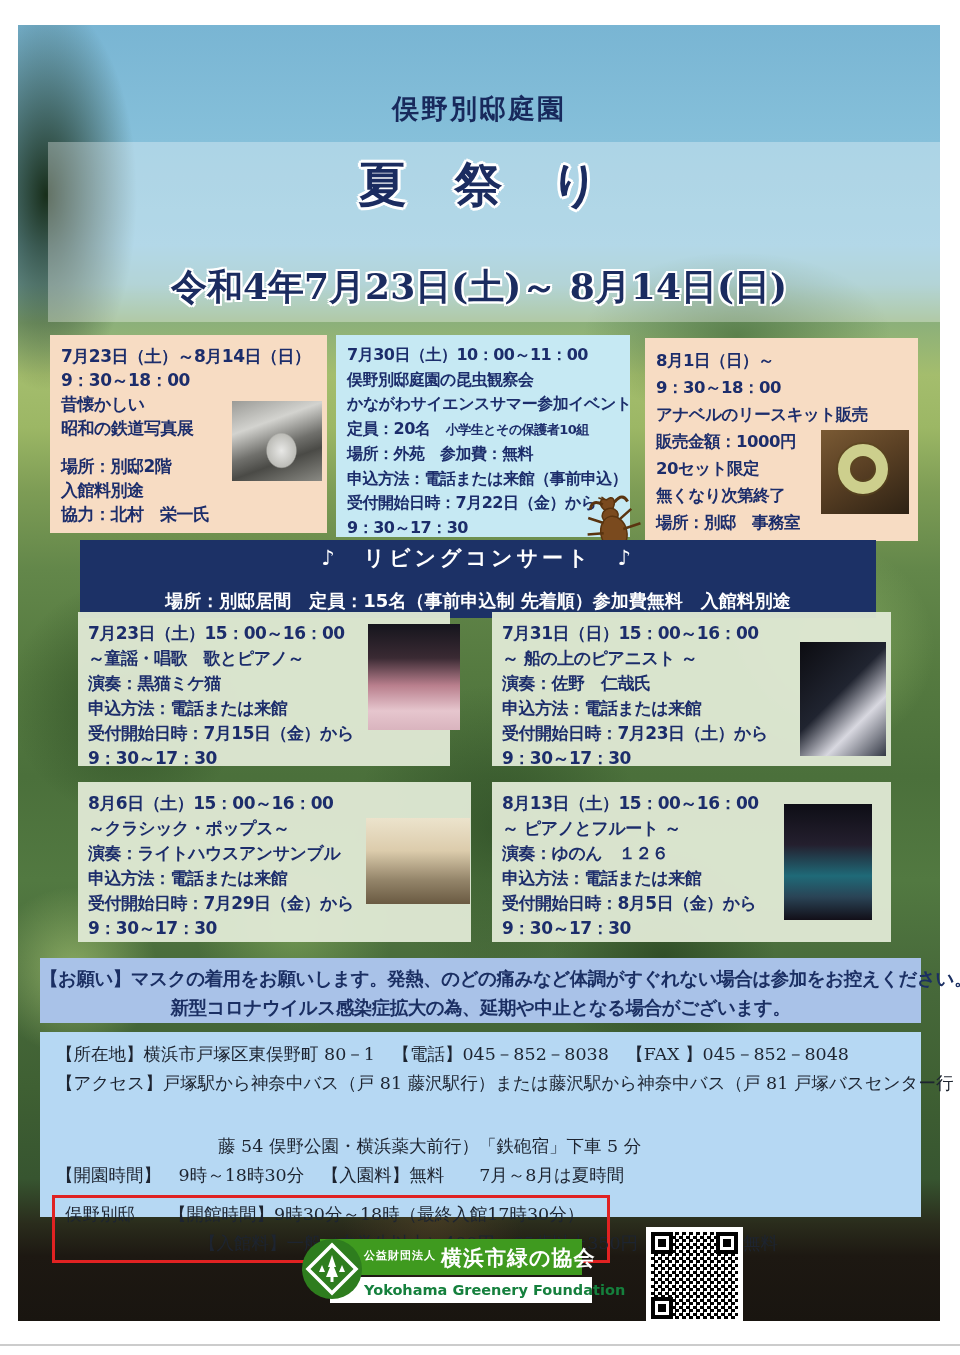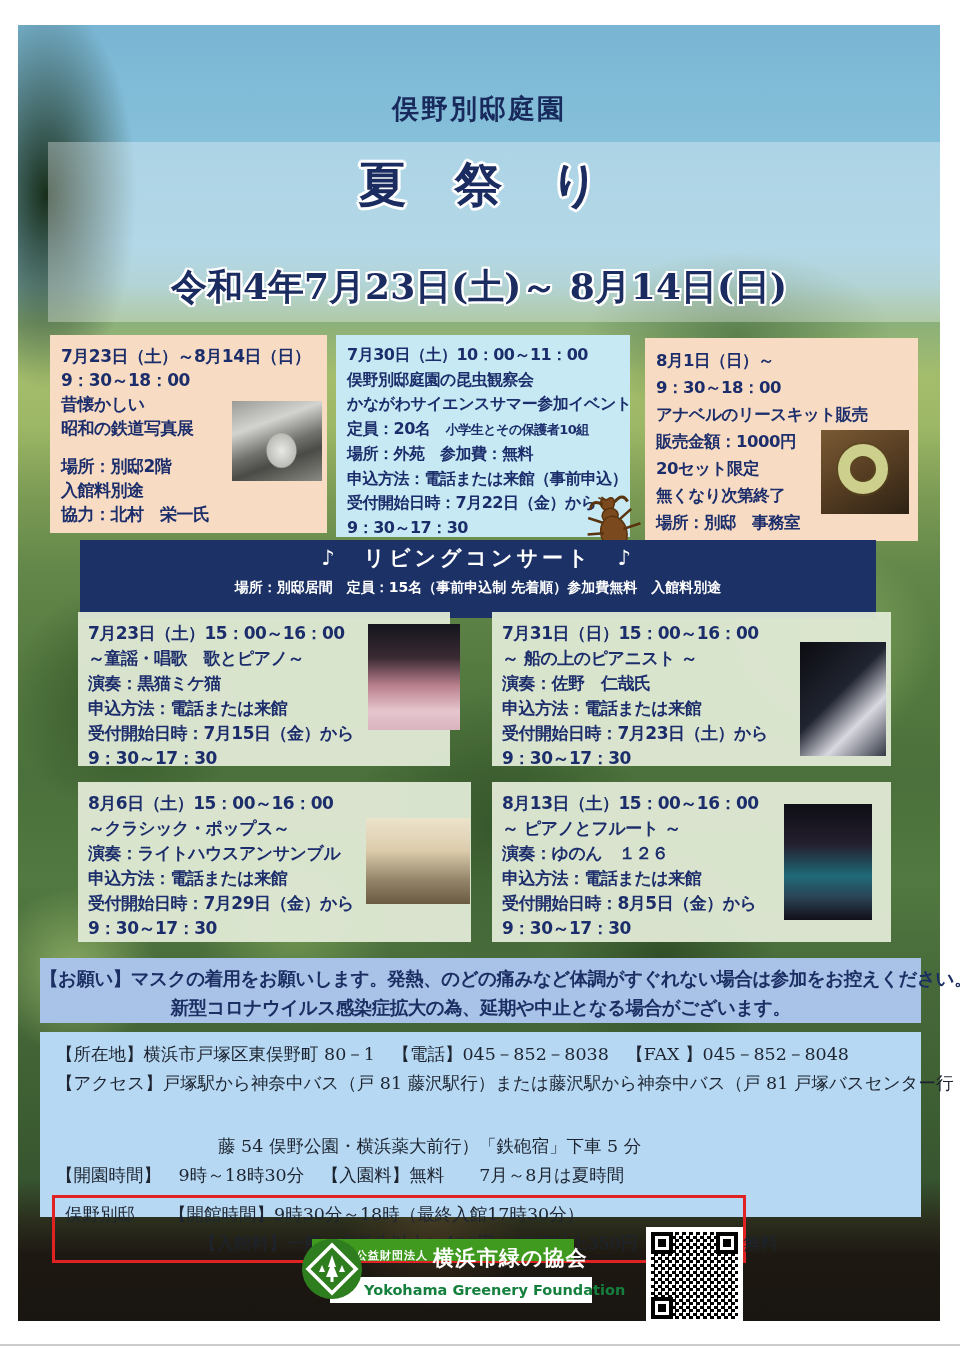--- a/index.html
+++ b/index.html
@@ -64,21 +64,21 @@
     background:linear-gradient(150deg,#7a5a34 0%,#5a4024 45%,#2e2214 100%);}
   .wreath-ring{position:absolute;left:17px;top:14px;width:50px;height:50px;border-radius:50%;
     border:12px solid #cdcf8d;box-sizing:border-box;
     box-shadow:0 0 0 2px rgba(90,70,30,0.6), inset 0 0 0 2px rgba(90,70,30,0.6);}
   .beetle{position:absolute;right:-14px;bottom:-16px;width:62px;height:58px;transform:rotate(-12deg);}
 
   
   .concert-band{position:absolute;left:62px;top:515px;width:796px;height:78px;
     background:#1c3166;color:#ffffff;text-align:center;}
   .concert-band .l1{font-size:21px;font-weight:bold;letter-spacing:4px;margin-top:4px;}
-  .concert-band .l2{font-size:14px;font-weight:bold;letter-spacing:0;margin-top:7px;white-space:nowrap;}
+  .concert-band .l2{font-size:18px;font-weight:bold;letter-spacing:0;margin-top:17px;white-space:nowrap;}
 
   
   .concert{background:rgba(223,232,211,0.96);padding:9px 10px;
     font-size:17px;line-height:25px;letter-spacing:-0.5px;}
   .c1{left:60px;top:587px;width:372px;height:154px;}
   .c2{left:474px;top:587px;width:399px;height:154px;}
   .c3{left:60px;top:757px;width:393px;height:160px;}
   .c4{left:474px;top:757px;width:399px;height:160px;}
   .c1 .perf-photo{left:290px;top:12px;width:92px;height:106px;
     background:linear-gradient(180deg,#15151d 0%,#3a2a33 32%,#b97f8d 58%,#e6c6ce 82%,#d9b4be 100%);}
@@ -94,29 +94,29 @@
     color:#1b2f63;font-weight:bold;text-align:center;}
   .notice .l1{font-size:18.5px;margin-top:8px;white-space:nowrap;letter-spacing:-0.5px;}
   .notice .l2{font-size:18.5px;margin-top:4px;white-space:nowrap;letter-spacing:-0.5px;}
 
   
   .info{position:absolute;left:22px;top:1007px;width:881px;height:185px;background:#b6d8f3;
     color:#1d2430;font-family:"DejaVu Serif","Liberation Serif",serif;
     font-size:17.5px;box-sizing:border-box;padding:8px 16px;}
   .info .line{white-space:nowrap;line-height:29px;}
   .info .indent{padding-left:162px;margin-top:34px;}
-  .villa-box{margin-top:5px;margin-left:-4px;width:694px;border:3px solid #e02222;
+  .villa-box{margin-top:5px;margin-left:-4px;width:558px;border:3px solid #e02222;
     padding:2px 10px;box-sizing:border-box;}
   .villa-box .line{line-height:29px;}
   .villa-name{margin-right:34px;}
   .villa-fees{padding-left:134px;}
 
   
   .logo{position:absolute;left:282px;top:1212px;width:292px;height:66px;}
-  .logo-green{position:absolute;left:12px;top:2px;width:262px;height:22px;background:#3f9a1f;
+  .logo-green{position:absolute;left:20px;top:2px;width:262px;height:36px;background:#3f9a1f;
     color:#fff;white-space:nowrap;padding-left:44px;box-sizing:border-box;}
   .org-type{font-size:11px;font-weight:bold;vertical-align:6px;letter-spacing:1px;}
   .org-name{font-size:21px;font-weight:bold;letter-spacing:1px;line-height:38px;}
   .logo-white{position:absolute;left:30px;top:40px;width:262px;height:26px;background:#ffffff;
     color:#15803d;font-size:14.5px;font-weight:bold;text-align:center;line-height:26px;
     padding-left:34px;box-sizing:border-box;white-space:nowrap;}
   .logo-mark{position:absolute;left:0;top:0;width:64px;height:64px;}
 
   .qr{position:absolute;left:628px;top:1202px;width:97px;height:97px;background:#ffffff;
     padding:5px;box-sizing:border-box;}

